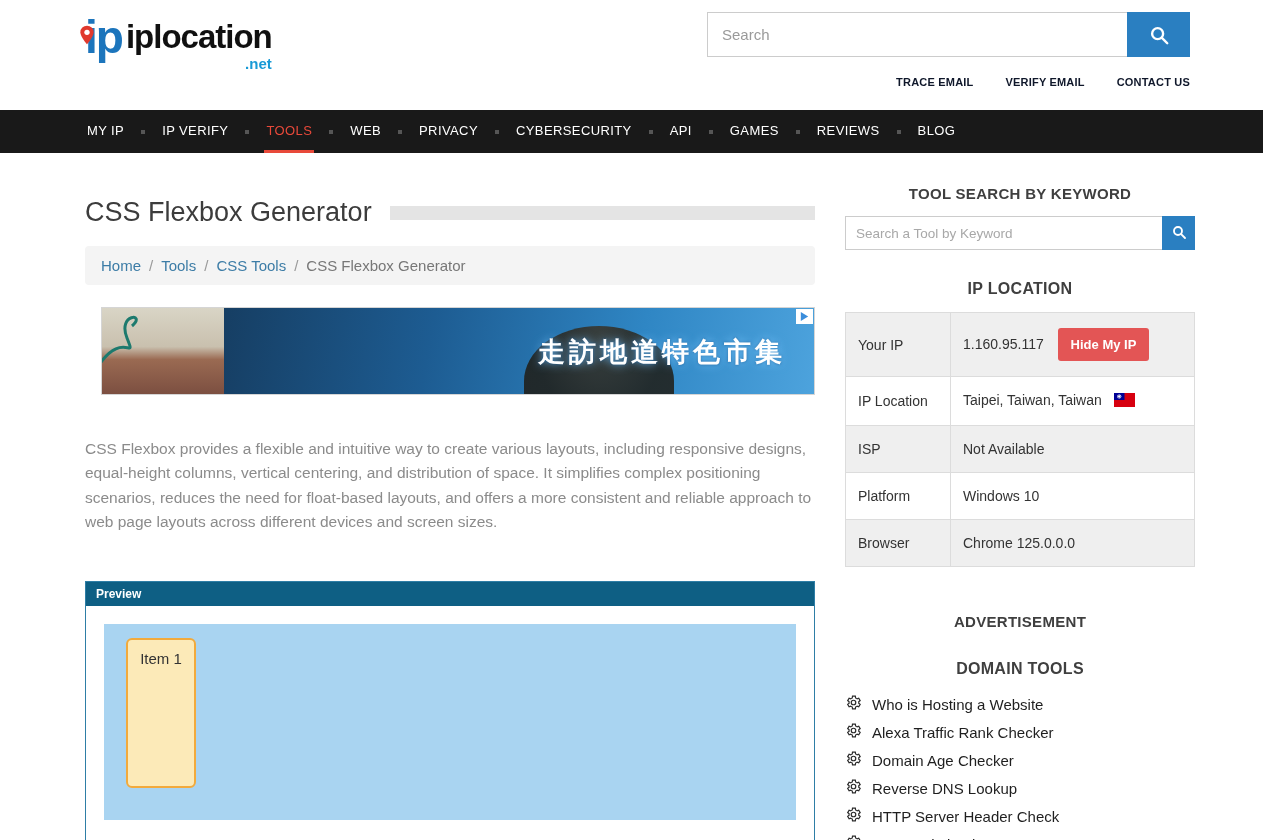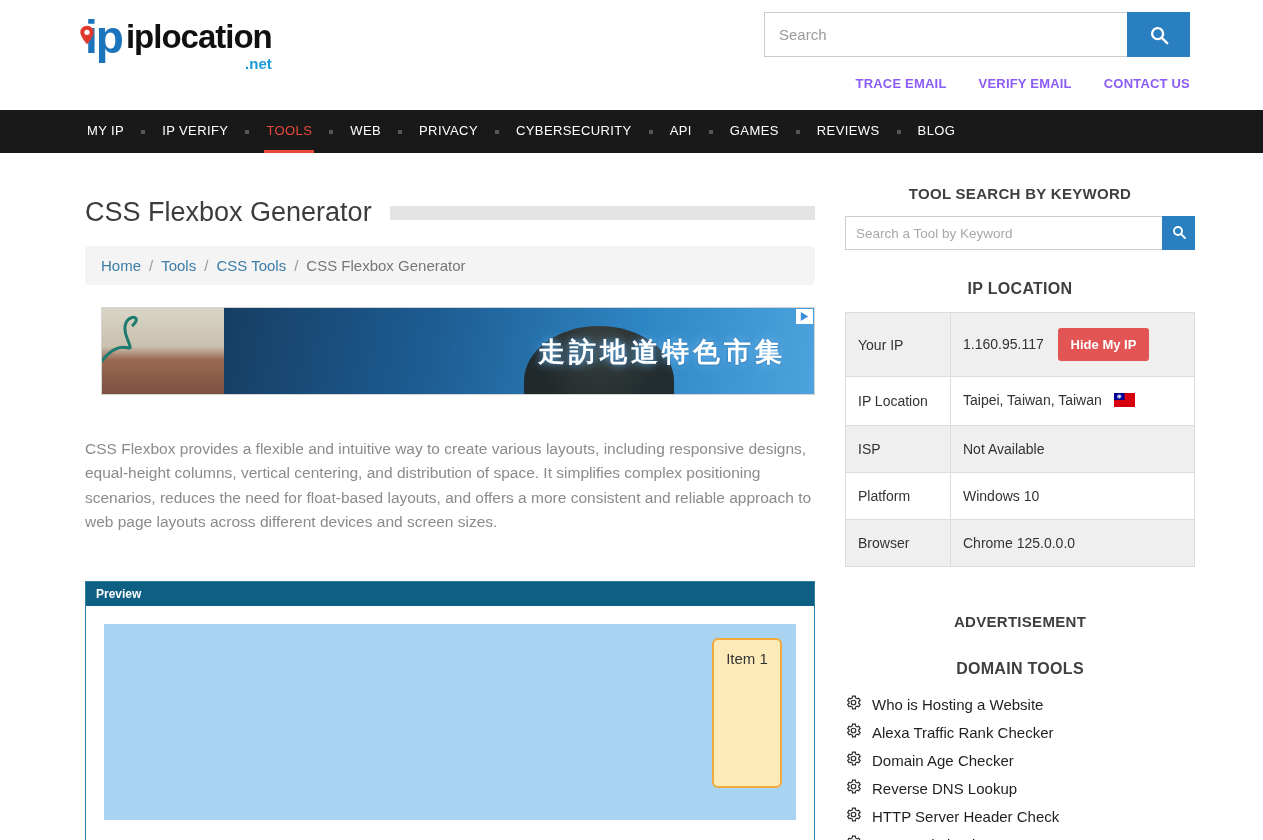--- a/index.html
+++ b/index.html
@@ -8,25 +8,25 @@
 
   
   .header { position:relative; height:110px; background:#fff; }
   .logo { position:absolute; left:85px; top:14px; display:flex; align-items:flex-start; cursor:pointer; }
   .logo-ip { position:relative; font-size:46px; font-weight:800; color:#1c75bc; line-height:1; letter-spacing:-2px; padding-right:4px; }
   .logo-pin { position:absolute; left:-6px; top:-8px; }
   .logo-textcol { display:flex; flex-direction:column; align-items:flex-end; margin-top:6px; }
   .logo-main { font-size:33px; font-weight:800; color:#101010; letter-spacing:-1px; line-height:1; }
   .logo-net { font-size:15px; font-weight:700; color:#189ad6; margin-top:2px; }
   .top-search { position:absolute; top:12px; right:73px; display:flex; }
-  .top-search input { width:363px; height:45px; border:1px solid #ccc; border-right:none; padding:0 14px; font-size:15px; color:#3b82f6; outline:none; }
+  .top-search input { width:420px; height:45px; border:1px solid #ccc; border-right:none; padding:0 14px; font-size:15px; color:#3b82f6; outline:none; }
   .top-search input::placeholder { color:#9a9a9a; }
   .btn-search { width:63px; height:45px; background:#2a7fc1; border:none; cursor:pointer; display:flex; align-items:center; justify-content:center; }
   .top-links { position:absolute; top:76px; right:73px; display:flex; gap:32px; }
-  .top-links span { font-size:13px; font-weight:700; color:#8b5cf6; cursor:pointer; letter-spacing:.2px; }
+  .top-links span { font-size:11px; font-weight:700; color:#0f172a; cursor:pointer; letter-spacing:.2px; }
 
   
   .nav { height:43px; background:#191919; display:flex; align-items:stretch; padding-left:85px; }
   .nav-item { display:flex; align-items:center; font-size:13px; font-weight:400; color:#fff;
     letter-spacing:.4px; cursor:pointer; border-bottom:3px solid transparent; padding:0 2px; }
   .nav-item.active { color:#e8493a; border-bottom-color:#e8493a; }
   .nav-sep { width:4px; height:4px; background:#565656; align-self:center; margin:0 15px; }
 
   
   .page { display:flex; padding:0 68px 0 85px; gap:30px; }
@@ -48,21 +48,21 @@
   .ad-text { position:absolute; right:28px; top:26px; color:#fff; font-size:27px; letter-spacing:4px; font-weight:700;
     text-shadow:0 0 10px rgba(120,200,255,.9), 0 0 3px rgba(0,60,120,.8); }
   .ad-choice { position:absolute; top:1px; right:1px; width:17px; height:15px; background:#fff; display:flex; align-items:center; justify-content:center; }
   .ad-choice svg { display:block; }
 
   .intro { margin-top:42px; font-size:15.5px; line-height:1.58; color:#8b8b8b; }
 
   .preview { margin-top:46px; border:1px solid #2e7ea6; }
   .preview-header { height:24px; background:#0e5f84; color:#fff; font-size:12px; font-weight:700; display:flex; align-items:center; padding:0 10px; }
   .preview-body { padding:18px 18px 40px 18px; background:#fff; }
-  .flex-container { background:#a9d4f1; height:196px; padding:14px; display:flex;justify-content:flex-end; }
+  .flex-container { background:#a9d4f1; height:196px; padding:14px; display:flex; }
   .flex-item { width:70px; height:150px; background:#fceab8; border:2px solid #f2aa3c; border-radius:6px;
     display:flex; justify-content:center; padding-top:10px; font-size:15px; color:#333; margin-left:8px; }
 
   
   .side-heading { display:flex; align-items:center;flex-direction:column; }
   .side-heading h3 { font-size:15px; font-weight:700; color:#3f3f3f; letter-spacing:.3px; white-space:nowrap; }
   .side-heading .deco-bar { height:13px; margin-left:14px; }
   .mt-first { margin-top:32px; }
   .tool-search { margin-top:14px; display:flex; }
   .tool-search input { flex:1; height:34px; border:1px solid #ccc; border-right:none; padding:0 10px; font-size:13.5px; color:#444; outline:none; }

